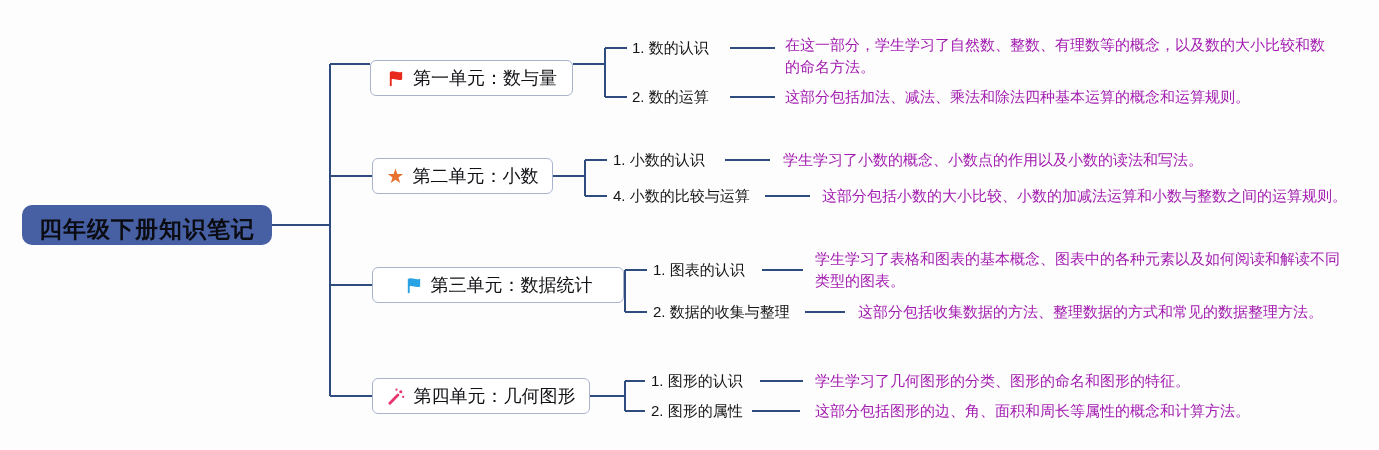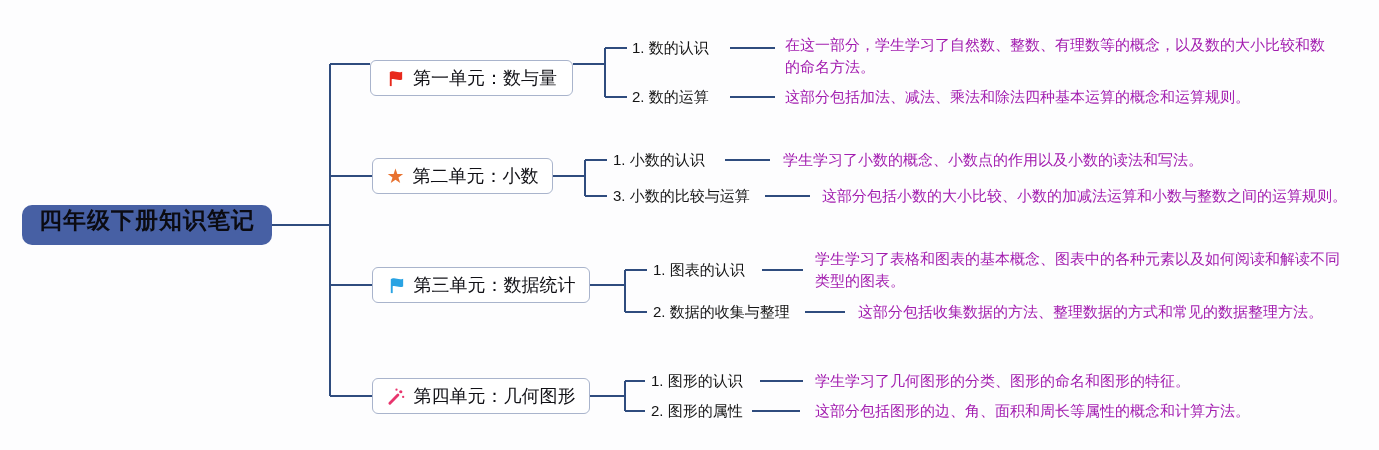--- a/index.html
+++ b/index.html
@@ -6,21 +6,21 @@
   .canvas{
     position:relative;width:1379px;height:450px;overflow:hidden;
     background:#fdfdfe;
     font-family:"Liberation Sans","DejaVu Sans",sans-serif;
     color:#141414;
   }
   svg.wires{position:absolute;left:0;top:0;pointer-events:none;}
   .root-node{
     position:absolute;left:22px;top:205px;width:250px;height:40px;
     background:#4760a4;border-radius:10px;
-    display:flex;align-items:flex-start;justify-content:center;
+    display:flex;align-items:flex-end;justify-content:center;
     font-size:23px;font-weight:bold;letter-spacing:1px;color:#0b0b12;
     box-sizing:border-box;
   }
   .branch-node{
     position:absolute;height:36px;background:#ffffff;
     border:1.5px solid #a9b4cc;border-radius:6px;
     display:flex;align-items:center;justify-content:center;gap:8px;
     font-size:18px;color:#101015;box-sizing:border-box;
   }
   .branch-node .icon{display:inline-flex;align-items:center;line-height:1;}
@@ -28,21 +28,21 @@
   .child{
     position:absolute;height:18px;line-height:18px;
     font-size:15px;white-space:nowrap;color:#141414;
   }
   .desc{
     position:absolute;font-size:15px;line-height:22px;color:#a21caf;
   }
   .desc.oneline{white-space:nowrap;height:22px;}
   #b1{left:370px;top:46px;width:203px;margin-top:14px;}
   #b2{left:372px;top:158px;width:181px;}
-  #b3{left:372px;top:267px;width:218px;}
+  #b3{left:372px;top:267px;width:252px;}
   #b4{left:372px;top:378px;width:218px;}
   #c11{left:632px;top:39px;}  #c12{left:632px;top:88px;}
   #c21{left:613px;top:151px;} #c22{left:613px;top:187px;}
   #c31{left:653px;top:261px;} #c32{left:653px;top:303px;}
   #c41{left:651px;top:372px;} #c42{left:651px;top:402px;}
   #d11{left:785px;top:34px;width:548px;}
   #d12{left:785px;top:86px;}
   #d21{left:783px;top:149px;}
   #d22{left:822px;top:185px;}
   #d31{left:815px;top:248px;width:530px;}
@@ -99,21 +99,21 @@
   <div class="child" id="c11">1. 数的认识</div>
   <div class="child" id="c12">2. 数的运算</div>
   <div class="desc" id="d11">在这一部分，学生学习了自然数、整数、有理数等的概念，以及数的大小比较和数的命名方法。</div>
   <div class="desc oneline" id="d12">这部分包括加法、减法、乘法和除法四种基本运算的概念和运算规则。</div>
 
   <div class="branch-node" id="b2">
     <span class="icon glyph" style="color: rgb(232, 114, 48);">★</span>
     <span>第二单元：小数</span>
   </div>
   <div class="child" id="c21">1. 小数的认识</div>
-  <div class="child" id="c22">3. 小数的比较与运算</div>
+  <div class="child" id="c22">4. 小数的比较与运算</div>
   <div class="desc oneline" id="d21">学生学习了小数的概念、小数点的作用以及小数的读法和写法。</div>
   <div class="desc oneline" id="d22">这部分包括小数的大小比较、小数的加减法运算和小数与整数之间的运算规则。</div>
 
   <div class="branch-node" id="b3">
     <span class="icon" style="color: rgb(41, 163, 227);">
       <svg width="19" height="19" viewBox="0 0 20 20">
         <path d="M5 3 C9 1.2, 12 4.8, 17 3 L17 11 C12 12.8, 9 9.2, 5 11 Z" fill="currentColor"></path>
         <line x1="5" y1="3" x2="5" y2="18" stroke="currentColor" stroke-width="2"></line>
       </svg>
     </span>

